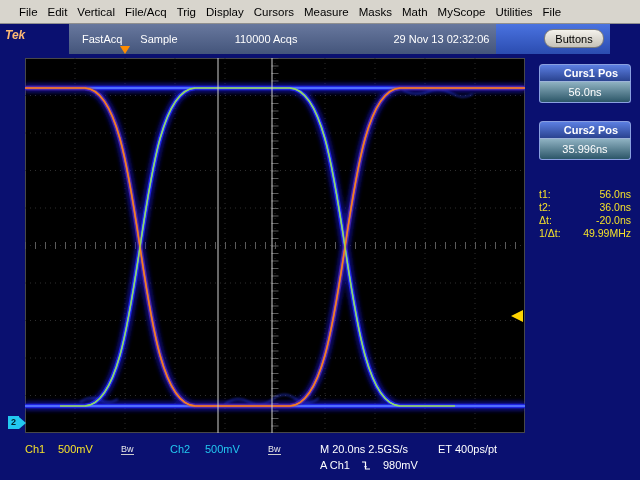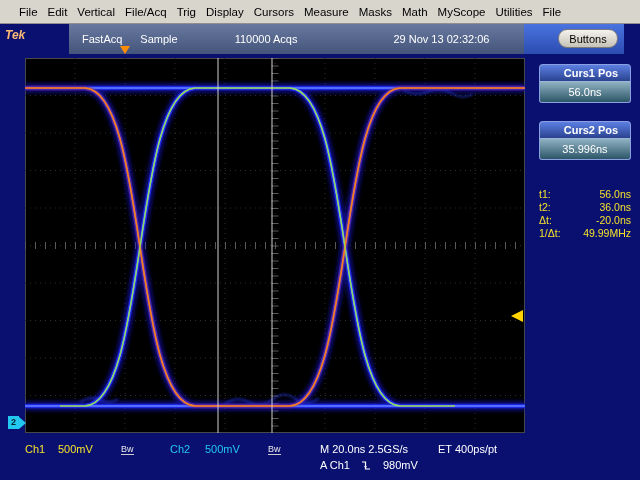--- a/index.html
+++ b/index.html
@@ -21,21 +21,21 @@
   #tek-logo{position:absolute;left:5px;top:4px;color:#fdba74;font-size:12px;font-weight:bold;font-style:italic;}
   #status-mid{
     position:absolute;left:34px;top:0;width:490px;height:30px;
     background:linear-gradient(#68789e,#44557b);
     display:flex;align-items:center;color:#fff;font-size:11px;margin-left:35px;
   }
   .status-btn{margin-left:8px;padding:1px 5px;color:#fff;}
   #acq-count{margin-left:52px;}
   #datetime{margin-left:96px;}
   #status-right{
-    position:absolute;left:524px;top:0;width:100px;height:30px;
+    position:absolute;left:496px;top:0;width:114px;height:30px;
     background:linear-gradient(#4a73e0,#2b4cb0);
   }
   #buttons-btn{
     position:absolute;right:6px;top:5px;width:60px;height:19px;
     background:linear-gradient(#f4f2ec,#c6c2b8);
     border:1px solid #7a7a7a;border-radius:9px;font-size:11px;color:#000;
     font-family:"Liberation Sans",sans-serif;
   }
   
   #trig-pos{

